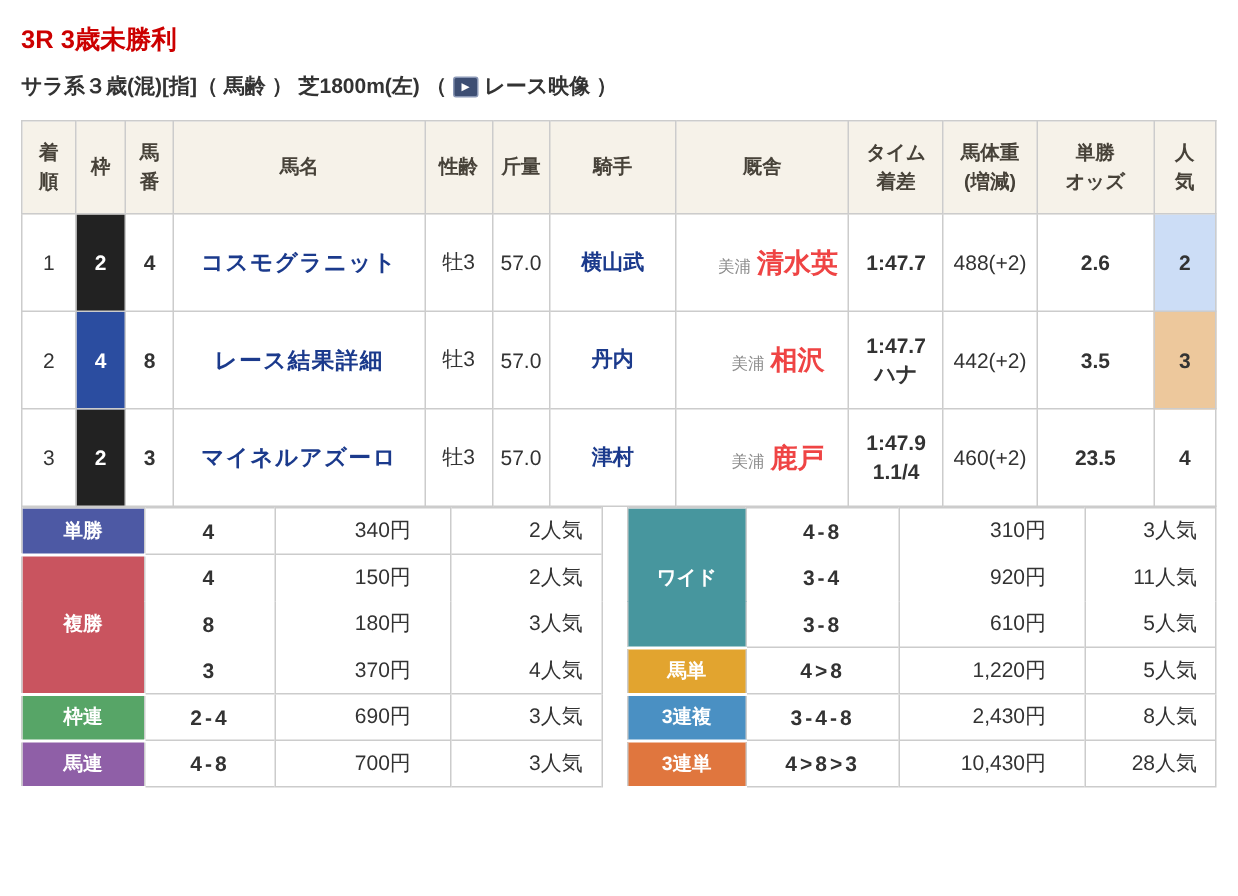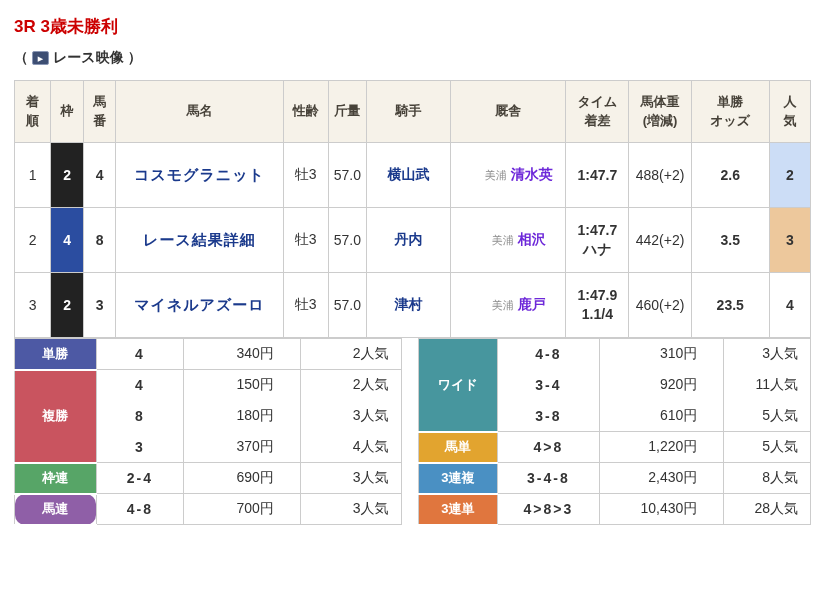--- a/index.html
+++ b/index.html
@@ -21,21 +21,21 @@
   .results th { background:#f6f2e9; color:#474239; font-size:13px; font-weight:bold;
                 white-space:pre-line; height:62px; line-height:1.45; }
   .results td { height:65px; font-size:14px; }
   .frame-cell { color:#fff; font-weight:bold; font-size:14px; }
   .num-cell { font-weight:bold; }
   .name-cell { text-align:center; }
   .horse-link { color:#1b3a8c; font-weight:bold; font-size:15px; text-decoration:none;
                 letter-spacing:1px; cursor:pointer; }
   .jockey-link { color:#1b3a8c; font-weight:bold; font-size:14px; text-decoration:none; cursor:pointer; }
   .region { font-size:11px; color:#8d8d8d; margin-right:4px;margin-left:21px; }
-  .trainer-link { color:#6d28d9; font-weight:bold; font-size:14px; text-decoration:none; cursor:pointer; }
+  .trainer-link { color:#ef4444; font-weight:bold; font-size:18px; text-decoration:none; cursor:pointer; }
   .time-cell { font-weight:bold; font-size:14px; line-height:1.35; }
   .time-cell .margin:empty { display:none; }
   .odds-cell { font-weight:bold; font-size:15px; }
   .pop-cell { font-weight:bold; font-size:14px; }
 
   .detail-row { width:797px; display:flex; justify-content:flex-end; align-items:center;
                 gap:7px; margin:16px 0 17px 0; }
   .detail-link { font-size:14.5px; font-weight:bold; color:#333; text-decoration:none; cursor:pointer; }
   .detail-arrow { font-size:11px; color:#333; }
 
@@ -51,20 +51,21 @@
   .pop { text-align:right; padding-right:12px; color:#333; }
 </style>
 </head>
 <body>
 
 <div class="wrap">
 
   <div class="race-title">3R 3歳未勝利</div>
 
   <div class="race-sub">
+    <span>サラ系３歳(混)[指]（ 馬齢 ） 芝1800m(左)</span>
     <span>（</span>
     <span class="video-icon">
         <span>▶</span>
       </span>
     <a class="video-link">レース映像</a>
     <span>）</span>
   </div>
 
   <table class="results">
     <colgroup>
@@ -196,21 +197,21 @@
       <tbody>
         <tr>
           <td class="bet-label" style="background-color: rgb(87, 165, 103);">枠連</td>
           <td class="combo">2-4</td>
           <td class="amount">690円</td>
           <td class="pop">3人気</td>
         </tr>
       </tbody>
       <tbody>
         <tr>
-          <td class="bet-label" style="background-color: rgb(143, 95, 167); border-radius: 10px;">馬連</td>
+          <td class="bet-label" style="background-color: rgb(143, 95, 167);">馬連</td>
           <td class="combo">4-8</td>
           <td class="amount">700円</td>
           <td class="pop">3人気</td>
         </tr>
       </tbody>
     </table>
 
     <table class="payout">
       <colgroup>
           <col style="width:80px">

